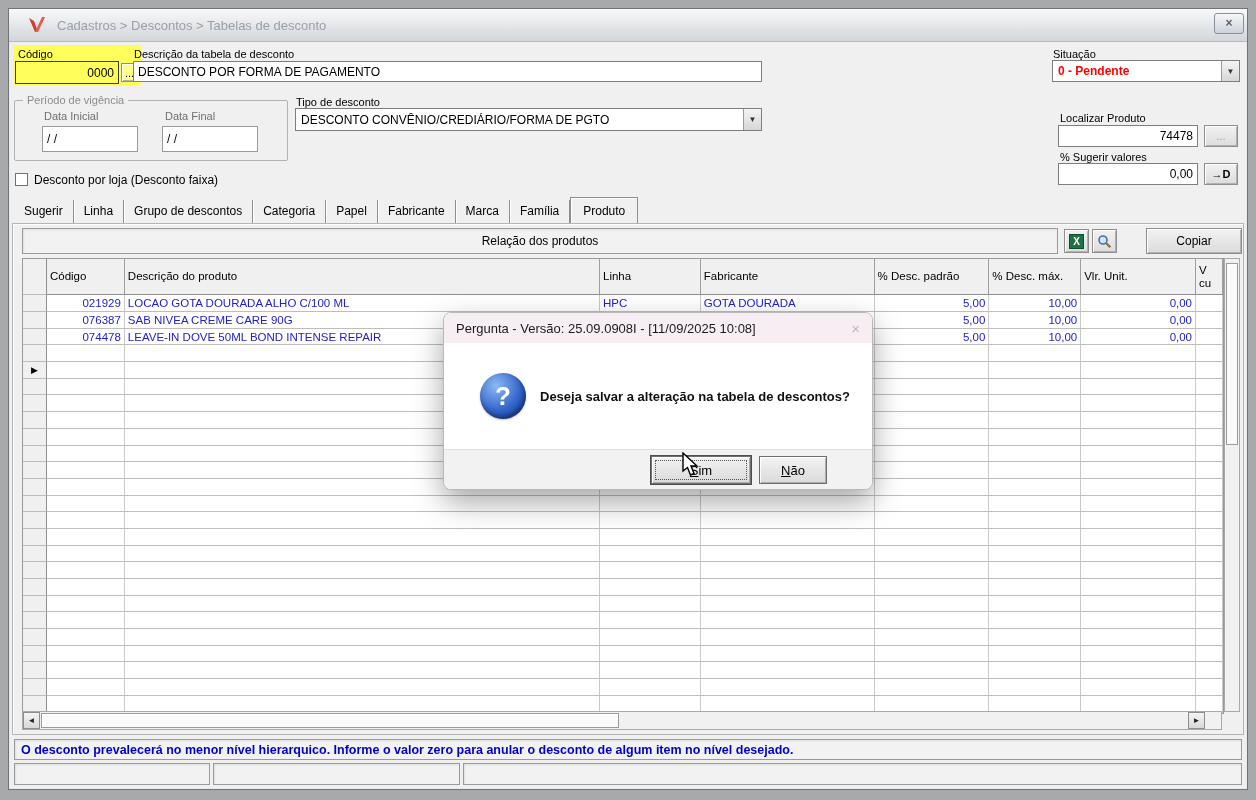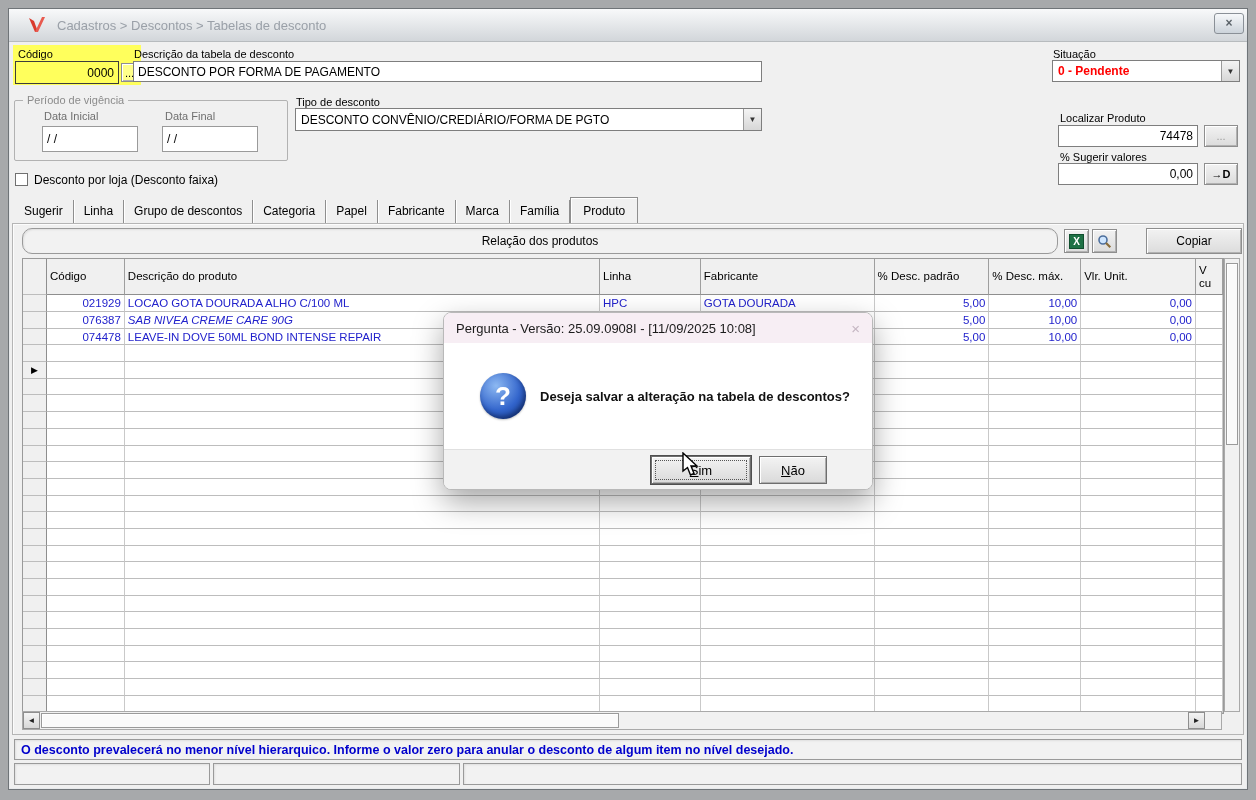--- a/index.html
+++ b/index.html
@@ -131,21 +131,21 @@
     <div class="tab">Categoria</div>
     <div class="tab">Papel</div>
     <div class="tab">Fabricante</div>
     <div class="tab">Marca</div>
     <div class="tab">Família</div>
     <div class="tab sel">Produto</div>
   </div>
 
 <div class="abs panel" style="left:12px;top:223px;width:1232px;height:512px;"></div>
 
-<div class="abs sunken" style="left:22px;top:228px;width:1036px;height:26px;display:flex;align-items:center;justify-content:center;font-size:12px;border-radius:10px;">Relação dos produtos</div>
+<div class="abs sunken" style="left:22px;top:228px;width:1036px;height:26px;display:flex;align-items:center;justify-content:center;font-size:12px;">Relação dos produtos</div>
 <div class="abs btn3d" style="left:1064px;top:229px;width:25px;height:24px;">
   <span style="width:15px;height:15px;background:#1e7145;color:#fff;font-weight:bold;font-size:10px;display:flex;align-items:center;justify-content:center;border:1px solid #0f4f2e;">X</span>
 </div>
 <div class="abs btn3d" style="left:1092px;top:229px;width:25px;height:24px;">
   <svg width="15" height="15" viewBox="0 0 15 15">
       <circle cx="6" cy="6" r="4" fill="#cfe6ff" stroke="#4d6f9d" stroke-width="1.6"></circle>
       <line x1="9" y1="9" x2="13.3" y2="13.3" stroke="#8a6d3b" stroke-width="2.2"></line>
     </svg>
 </div>
 <div class="abs btn3d" style="left:1146px;top:228px;width:96px;height:26px;font-size:12px;">Copiar</div>
@@ -169,21 +169,21 @@
       <div class="gcell" style="width: 101px; height: 16.7px;">HPC</div>
       <div class="gcell" style="width: 174px; height: 16.7px;">GOTA DOURADA</div>
       <div class="gcell r" style="width: 115px; height: 16.7px;">5,00</div>
       <div class="gcell r" style="width: 92px; height: 16.7px;">10,00</div>
       <div class="gcell r" style="width: 115px; height: 16.7px;">0,00</div>
       <div class="gcell r" style="width: 27px; height: 16.7px;"></div>
     </div>
     <div class="grow">
       <div class="gsel" style="width: 24px; height: 16.7px;"></div>
       <div class="gcell r" style="width: 78px; height: 16.7px;">076387</div>
-      <div class="gcell" style="width: 476px; height: 16.7px; font-style: italic;">SAB NIVEA CREME CARE 90G</div>
+      <div class="gcell" style="width: 476px; height: 16.7px;">SAB NIVEA CREME CARE 90G</div>
       <div class="gcell" style="width: 101px; height: 16.7px;"></div>
       <div class="gcell" style="width: 174px; height: 16.7px;"></div>
       <div class="gcell r" style="width: 115px; height: 16.7px;">5,00</div>
       <div class="gcell r" style="width: 92px; height: 16.7px;">10,00</div>
       <div class="gcell r" style="width: 115px; height: 16.7px;">0,00</div>
       <div class="gcell r" style="width: 27px; height: 16.7px;"></div>
     </div>
     <div class="grow">
       <div class="gsel" style="width: 24px; height: 16.7px;"></div>
       <div class="gcell r" style="width: 78px; height: 16.7px;">074478</div>

